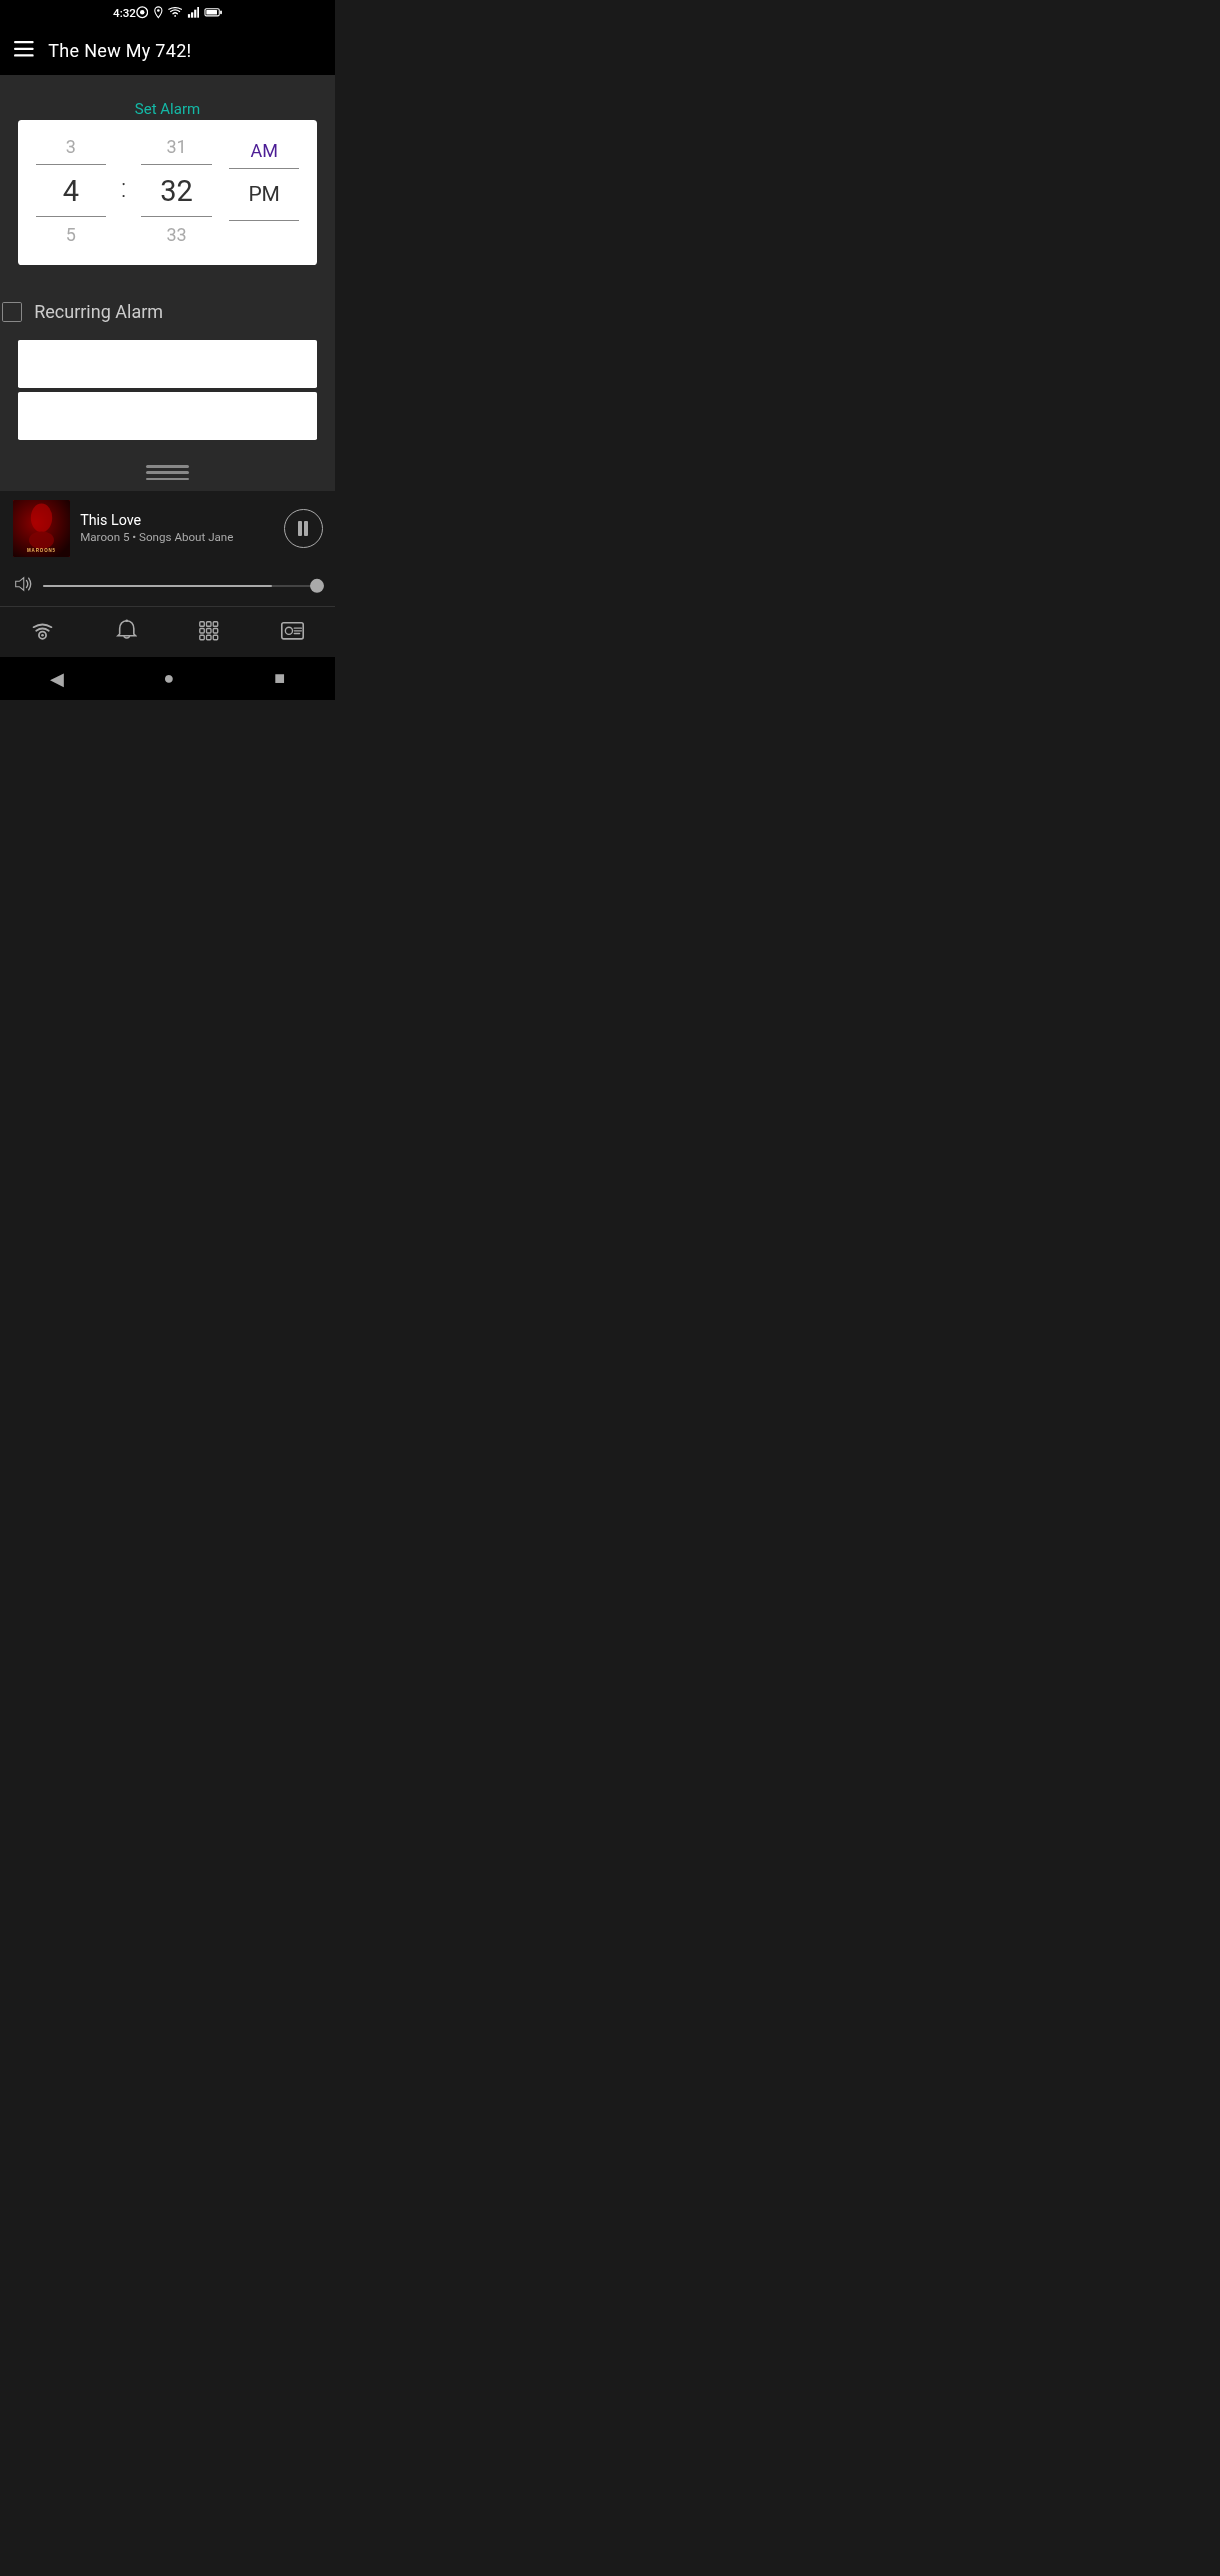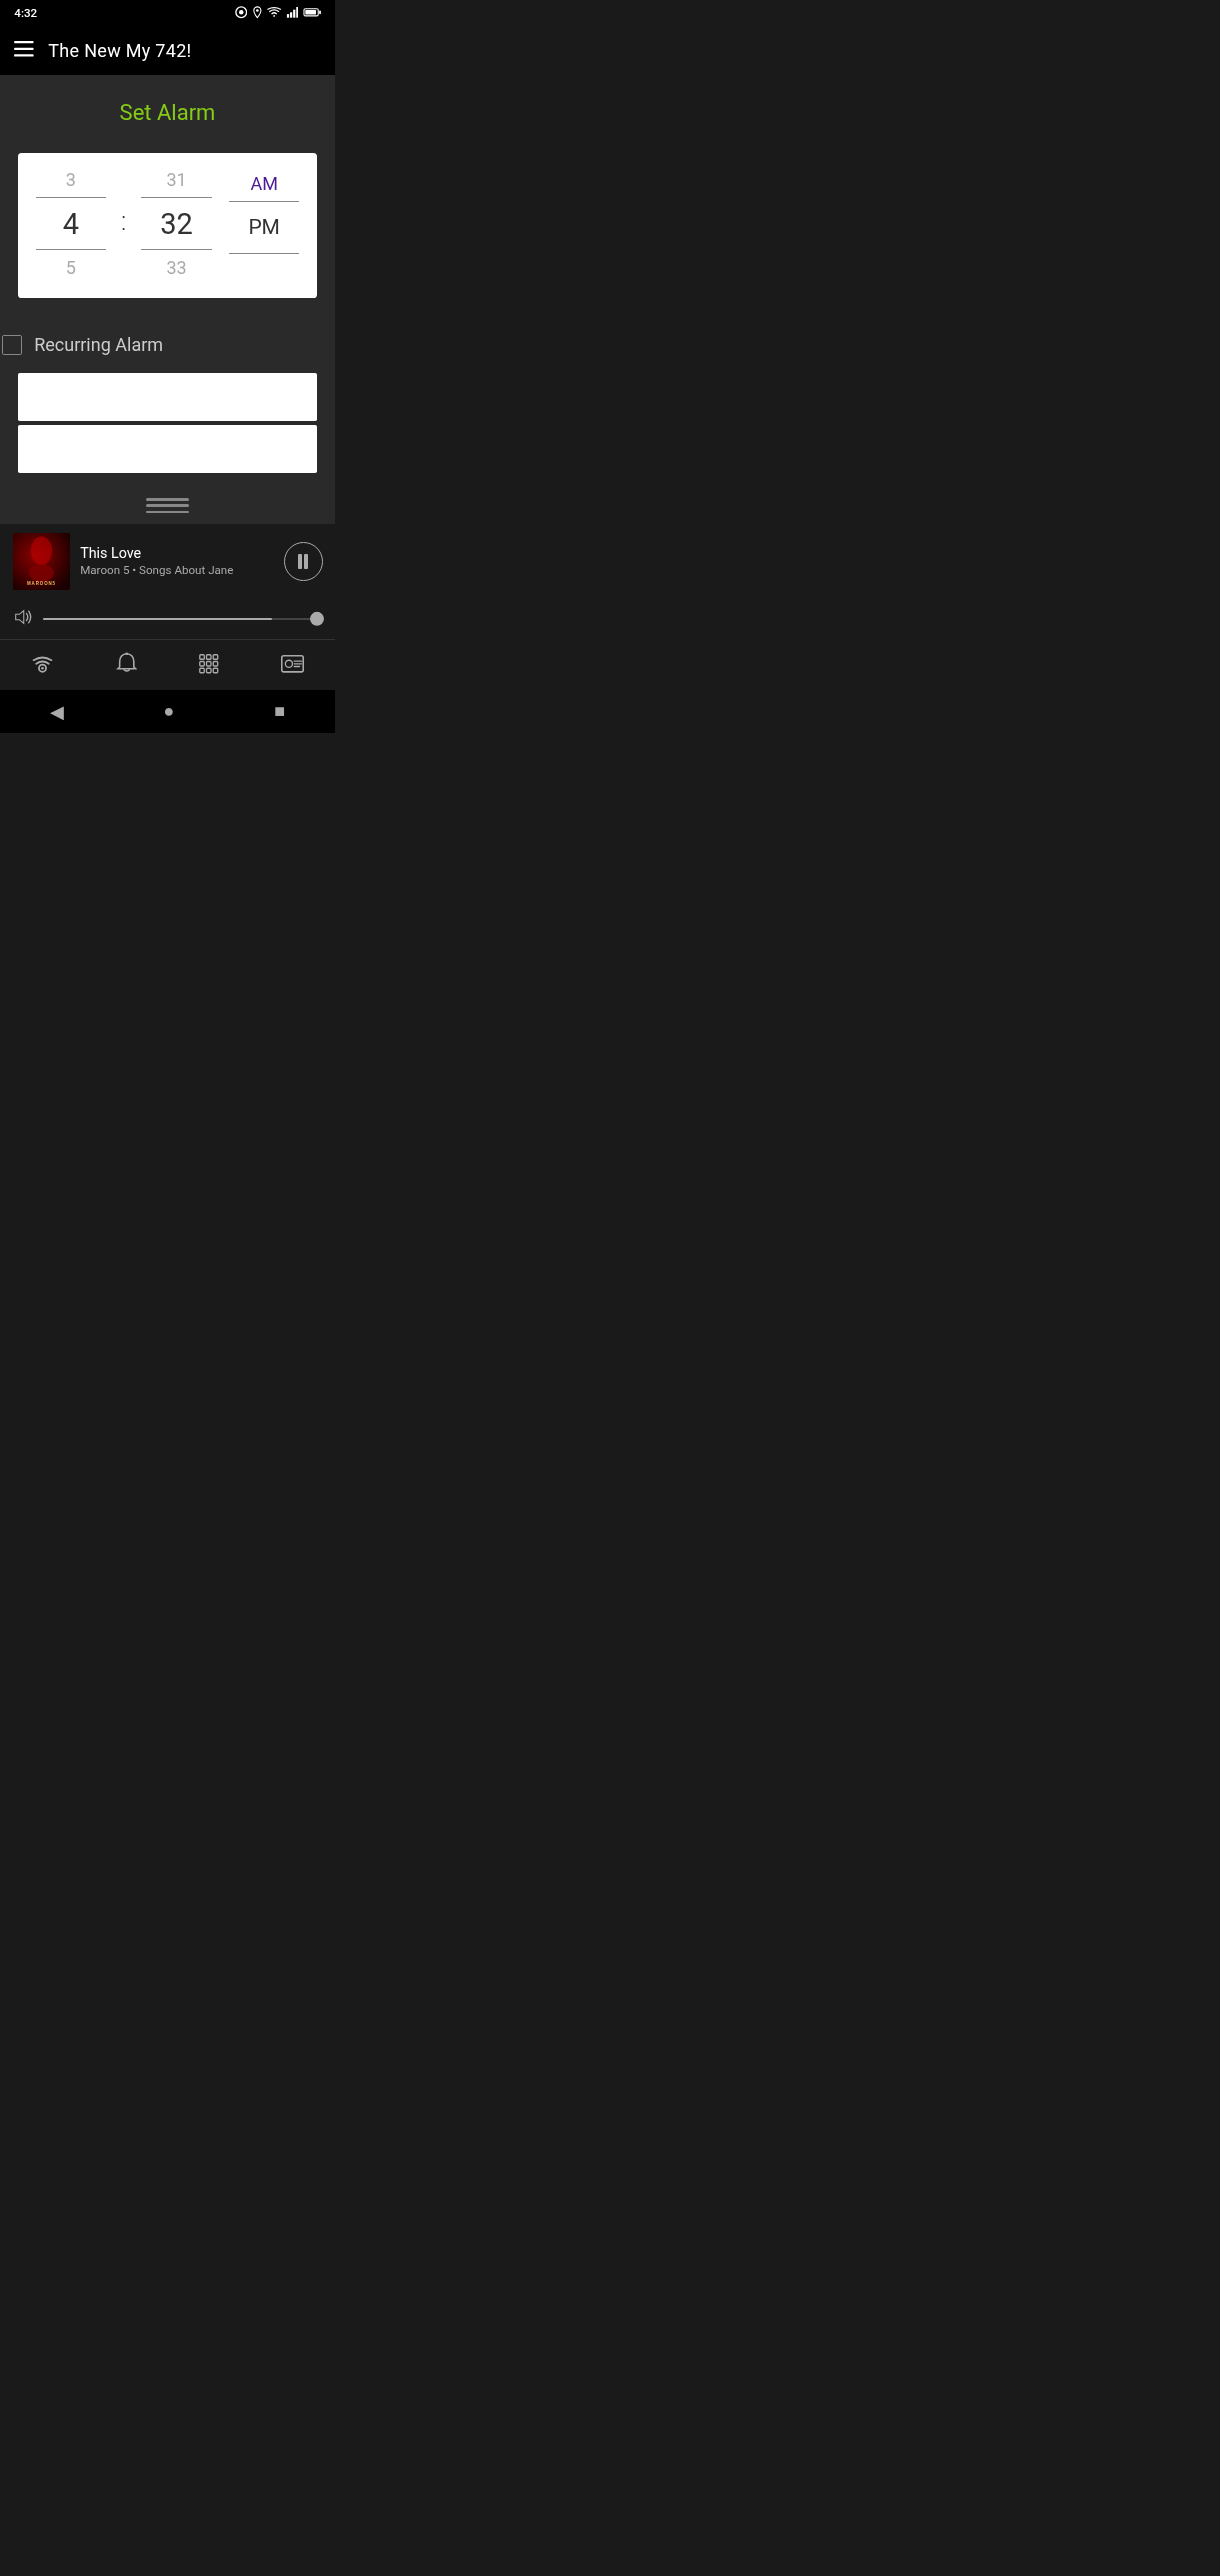--- a/index.html
+++ b/index.html
@@ -10,21 +10,21 @@
       font-family: 'Roboto', Arial, sans-serif;
       color: #ffffff;
       overflow-x: hidden;
     }
 
     
     .status-bar {
       background: #000;
       display: flex;
       align-items: center;
-      justify-content: space-between;
+      justify-content: center;
       padding: 5.4px 14.3px;
       height: 25px;
     }
     .status-time {
       font-size: 11.6px;
       font-weight: 500;
       color: #fff;
     }
     .status-icons {
       display: flex;
@@ -60,24 +60,24 @@
     }
 
     
     .set-alarm-section {
       padding: 25px 18px 18px;
       display: flex;
       flex-direction: column;
       align-items: center;
     }
     .set-alarm-title {
-      font-size: 22px;
+      font-size: 15px;
       font-weight: 400;
-      color: #84cc16;
-      margin-bottom: 28px;
+      color: #14b8a6;
+      margin-bottom: 2px;
     }
 
     
     .time-picker-card {
       background: #fff;
       border-radius: 3.6px;
       width: 100%;
       padding: 10.7px 9px;
     }
     .time-col {

